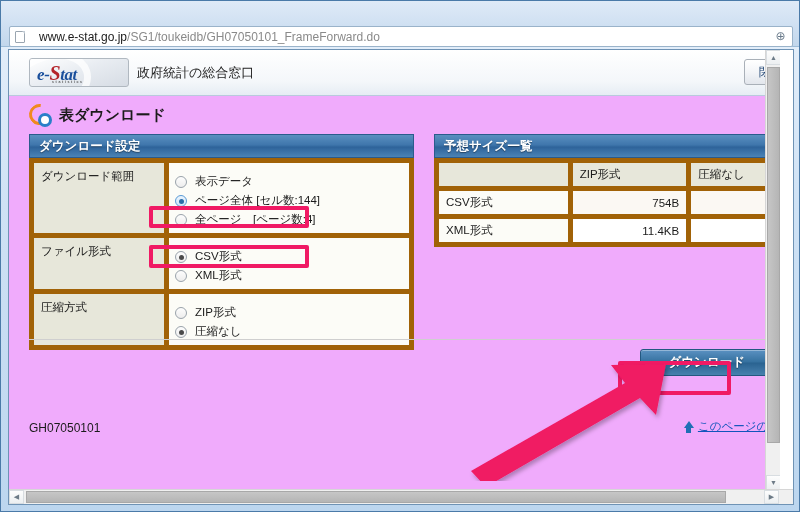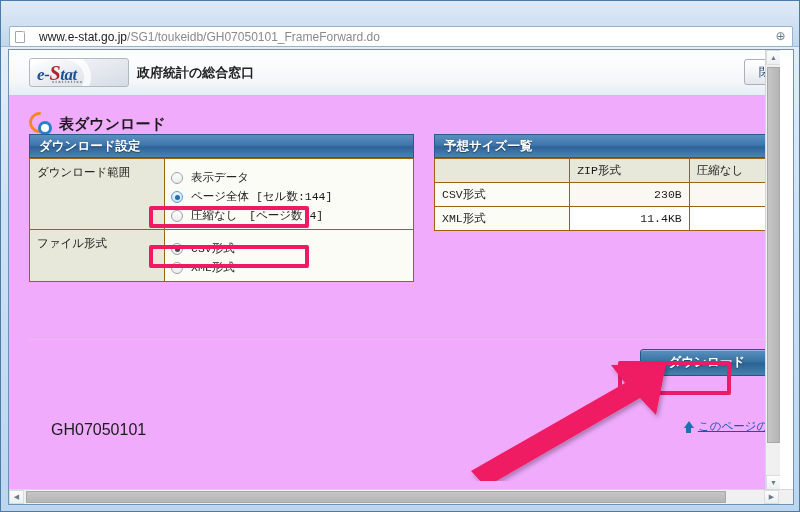--- a/index.html
+++ b/index.html
@@ -129,35 +129,35 @@
     font-weight: bold;
   }
   .logo::before{
     content:""; position:absolute; left:-22px; top:-6px;
     width:70px; height:46px; border-radius:50%;
     border: 7px solid rgba(255,255,255,.75);
     transform: rotate(-18deg);
   }
   .site-title {
     position: absolute; left: 128px; top: 14px;
-    font-size: 13px; font-weight: bold; color: #222;
+    font-size: 13px; font-weight: normal; color: #222;
   }
   .close-btn {
     position: absolute; right: -18px; top: 9px;
     width: 54px; height: 26px;
     border: 1px solid #a9b0b8; border-radius: 3px;
     background: linear-gradient(180deg,#ffffff 0%,#f3f5f8 50%,#e2e6ec 100%);
     font-size: 12px; color: #1a3f6e;
     display: flex; align-items: center; justify-content: center;
   }
 
   
   .page-heading {
     position: relative; height: 38px;
-    display: flex; align-items: flex-end; padding-left: 20px;
+    display: flex; align-items: center; padding-left: 20px;
   }
   .heading-icon { width: 22px; height: 22px; position: relative; margin-right: 8px; flex:none;}
   .heading-icon::before{
     content:""; position:absolute; left:0; top:0;
     width:15px; height:15px; border-radius:50%;
     border:3.5px solid #f08a1e; border-right-color: transparent;
     transform: rotate(-38deg);
   }
   .heading-icon::after{
     content:""; position:absolute; left:9px; top:9px;
@@ -176,23 +176,23 @@
     height: 24px;
     background: linear-gradient(180deg,#5a8fc0 0%,#3f76ac 45%,#2e639a 55%,#4a83b6 100%);
     border: 1px solid #2b5b8c;
     color: #fff; font-size: 12.5px; font-weight: bold;
     display: flex; align-items: center; padding-left: 9px;
     text-shadow: 0 1px 1px rgba(0,0,0,.4);
   }
 
   table.grid { width: 100%; border-collapse: collapse; }
   table.grid td, table.grid th {
-    border: 1px solid #a16207;
+    border: 5px solid #a16207;
     font-size: 11.5px; color: #1b1b1b;
-    padding: 4px 7px; text-align: left; font-weight: normal; font-family: Liberation Mono, monospace;
+    padding: 4px 7px; text-align: left; font-weight: normal;
   }
 
   
   .settings td.lbl {
     width: 135px; background: #e7e7da; vertical-align: top;
     padding-top: 6px;
   }
   .settings td.opts { background: #fcfcf7; padding: 9px 6px 4px 6px; }
   .opt { display: flex; align-items: center; height: 19px; }
   .radio {
@@ -242,22 +242,22 @@
     text-shadow: 0 1px 1px rgba(0,0,0,.45);
     box-shadow: inset 0 1px 0 rgba(255,255,255,.35);
   }
   .btn-secondary {
     background: linear-gradient(180deg,#ffffff 0%,#f4f4ef 50%,#e5e5dc 100%);
     border: 1px solid #a9a99c; color: #1b1b1b;
   }
 
   
   .footer-id {
-    position: absolute; left: 42px; top: 287px;
-    font-size: 16px; color: #1b1b1b;
+    position: absolute; left: 20px; top: 287px;
+    font-size: 12px; color: #1b1b1b;
   }
   .toplink {
     position: absolute; right: 0px; top: 285px;
     display: flex; align-items: center; gap: 4px;
     font-size: 11.5px;
   }
   .toplink .arrow-up {
     width: 0; height: 0; position: relative; flex:none;
     border-left: 5px solid transparent; border-right: 5px solid transparent;
     border-bottom: 7px solid #1f6fb5; margin-bottom: 4px;
@@ -363,53 +363,66 @@
                   <div class="opt">
                     <span class="radio"></span>
                     <span class="opt-label">表示データ</span>
                   </div>
                   <div class="opt">
                     <span class="radio on blue"></span>
                     <span class="opt-label">ページ全体 [セル数:144]</span>
                   </div>
                   <div class="opt">
                     <span class="radio"></span>
-                    <span class="opt-label">圧縮なし　[ページ数:4]</span>
+                    <span class="opt-label">全ページ　[ページ数:4]</span>
                   </div>
                 </td>
               </tr>
               <tr>
                 <td class="lbl">ファイル形式</td>
                 <td class="opts">
                   <div class="opt">
                     <span class="radio on"></span>
                     <span class="opt-label">CSV形式</span>
                   </div>
                   <div class="opt">
                     <span class="radio"></span>
                     <span class="opt-label">XML形式</span>
+                  </div>
+                </td>
+              </tr>
+              <tr>
+                <td class="lbl">圧縮方式</td>
+                <td class="opts">
+                  <div class="opt">
+                    <span class="radio"></span>
+                    <span class="opt-label">ZIP形式</span>
+                  </div>
+                  <div class="opt">
+                    <span class="radio on"></span>
+                    <span class="opt-label">圧縮なし</span>
                   </div>
                 </td>
               </tr>
             </tbody>
           </table>
         </div>
 
         <div class="panel panel-right">
           <div class="panel-title">予想サイズ一覧</div>
           <table class="grid sizes">
             <tbody>
               <tr>
                 <th class="c0"></th>
                 <th class="c1">ZIP形式</th>
                 <th class="c1">圧縮なし</th>
               </tr>
               <tr>
                 <td class="rowlbl">CSV形式</td>
-                <td class="num">230B</td>
+                <td class="num">754B</td>
                 <td class="num">1</td>
               </tr>
               <tr>
                 <td class="rowlbl">XML形式</td>
                 <td class="num">11.4KB</td>
                 <td class="num">38</td>
               </tr>
             </tbody>
           </table>
         </div>

